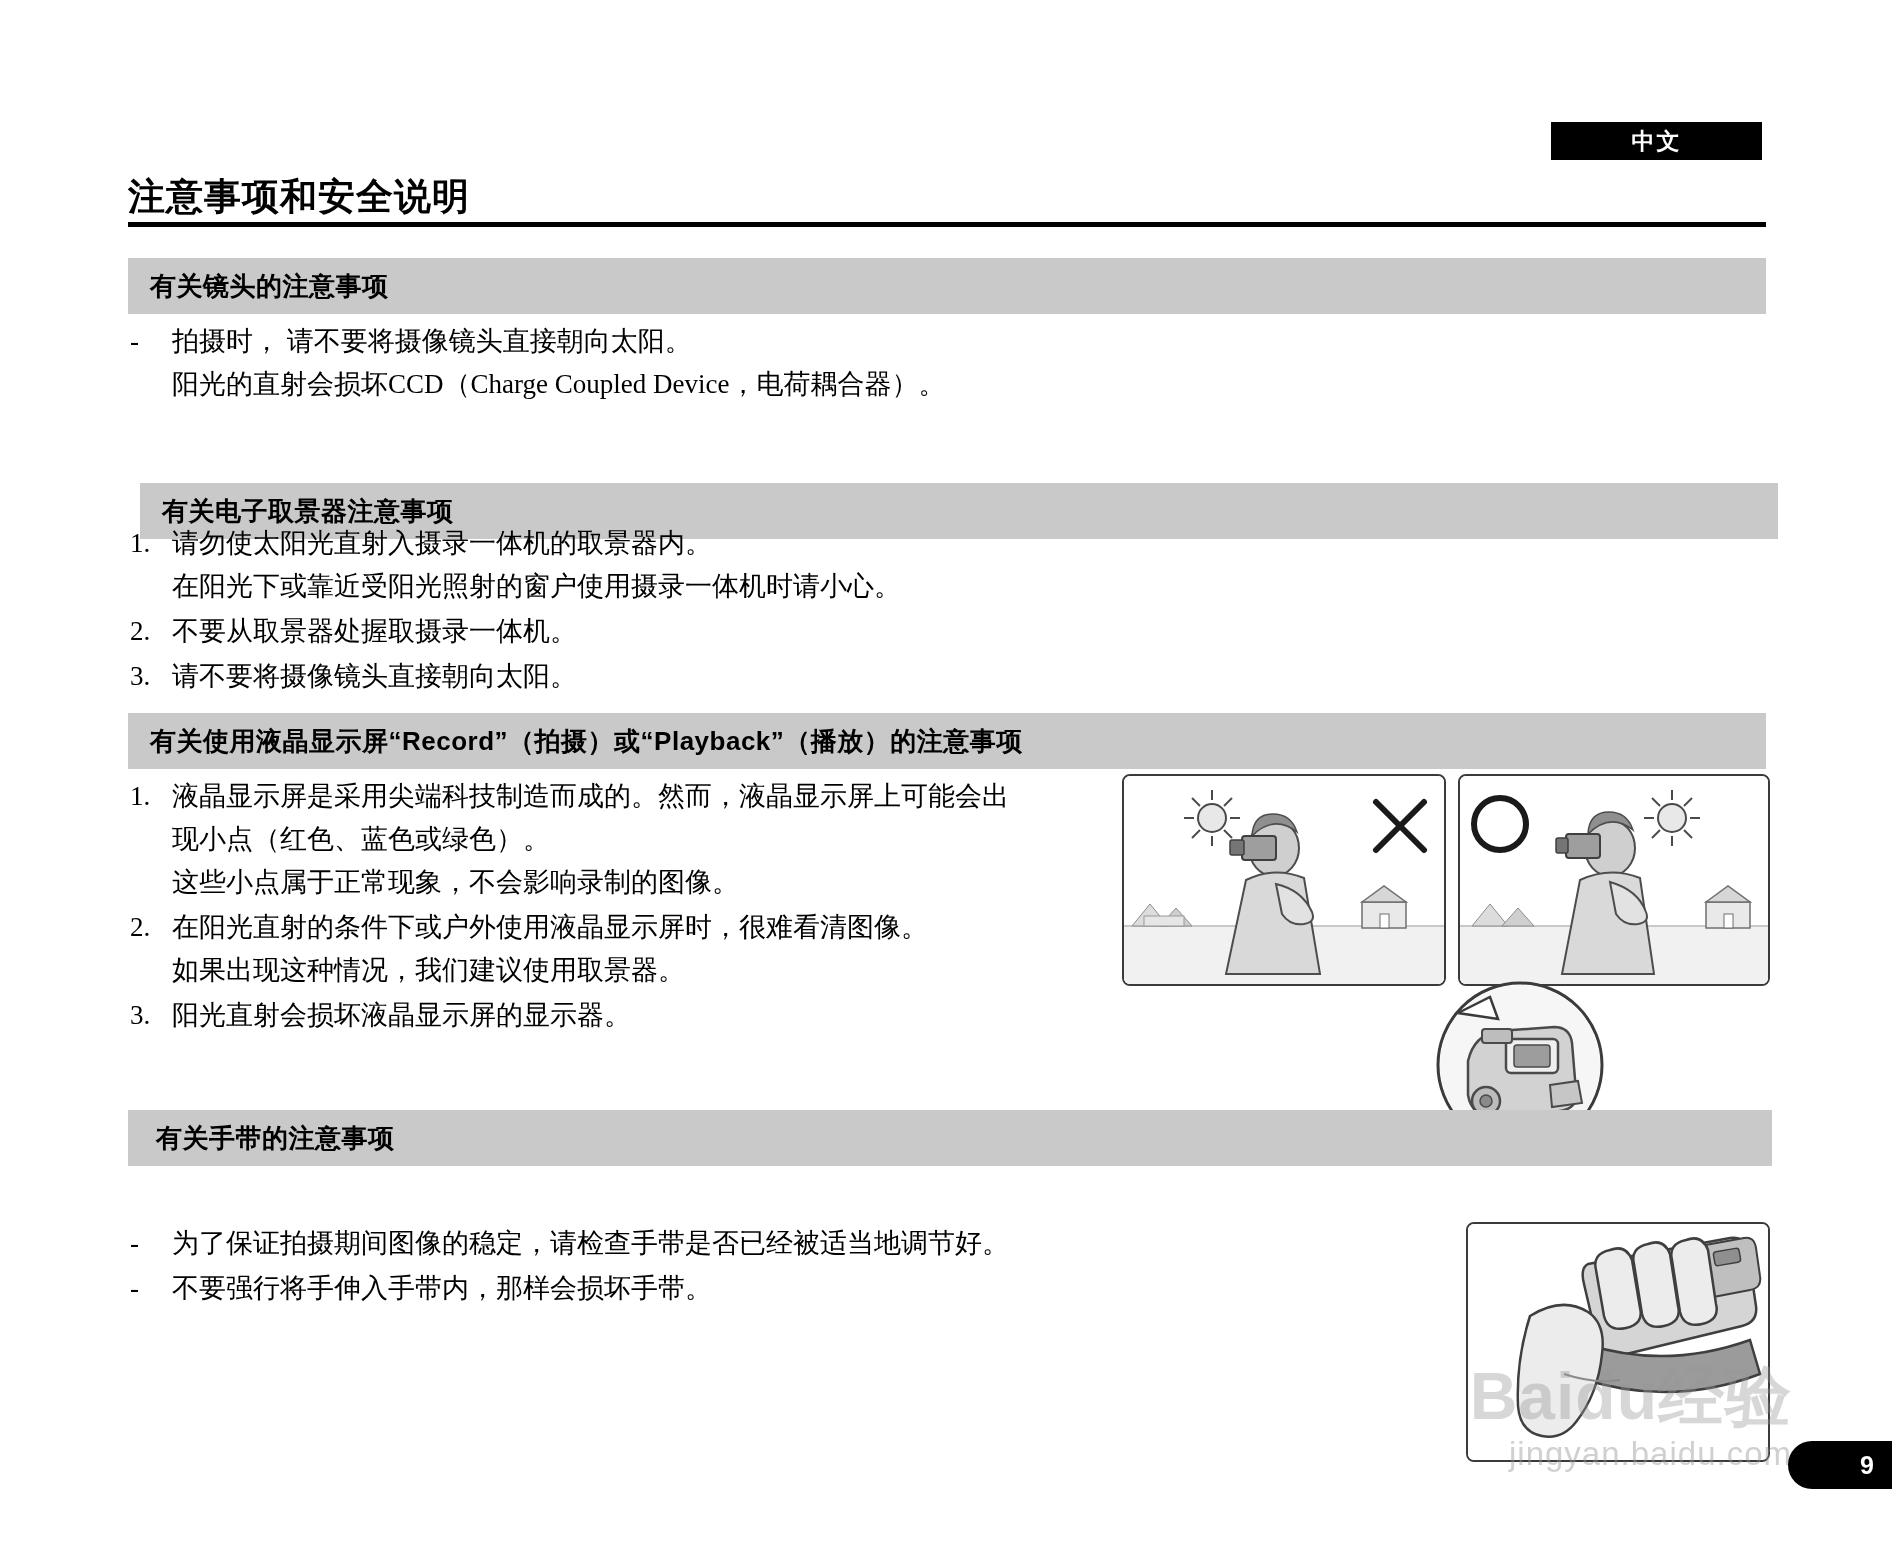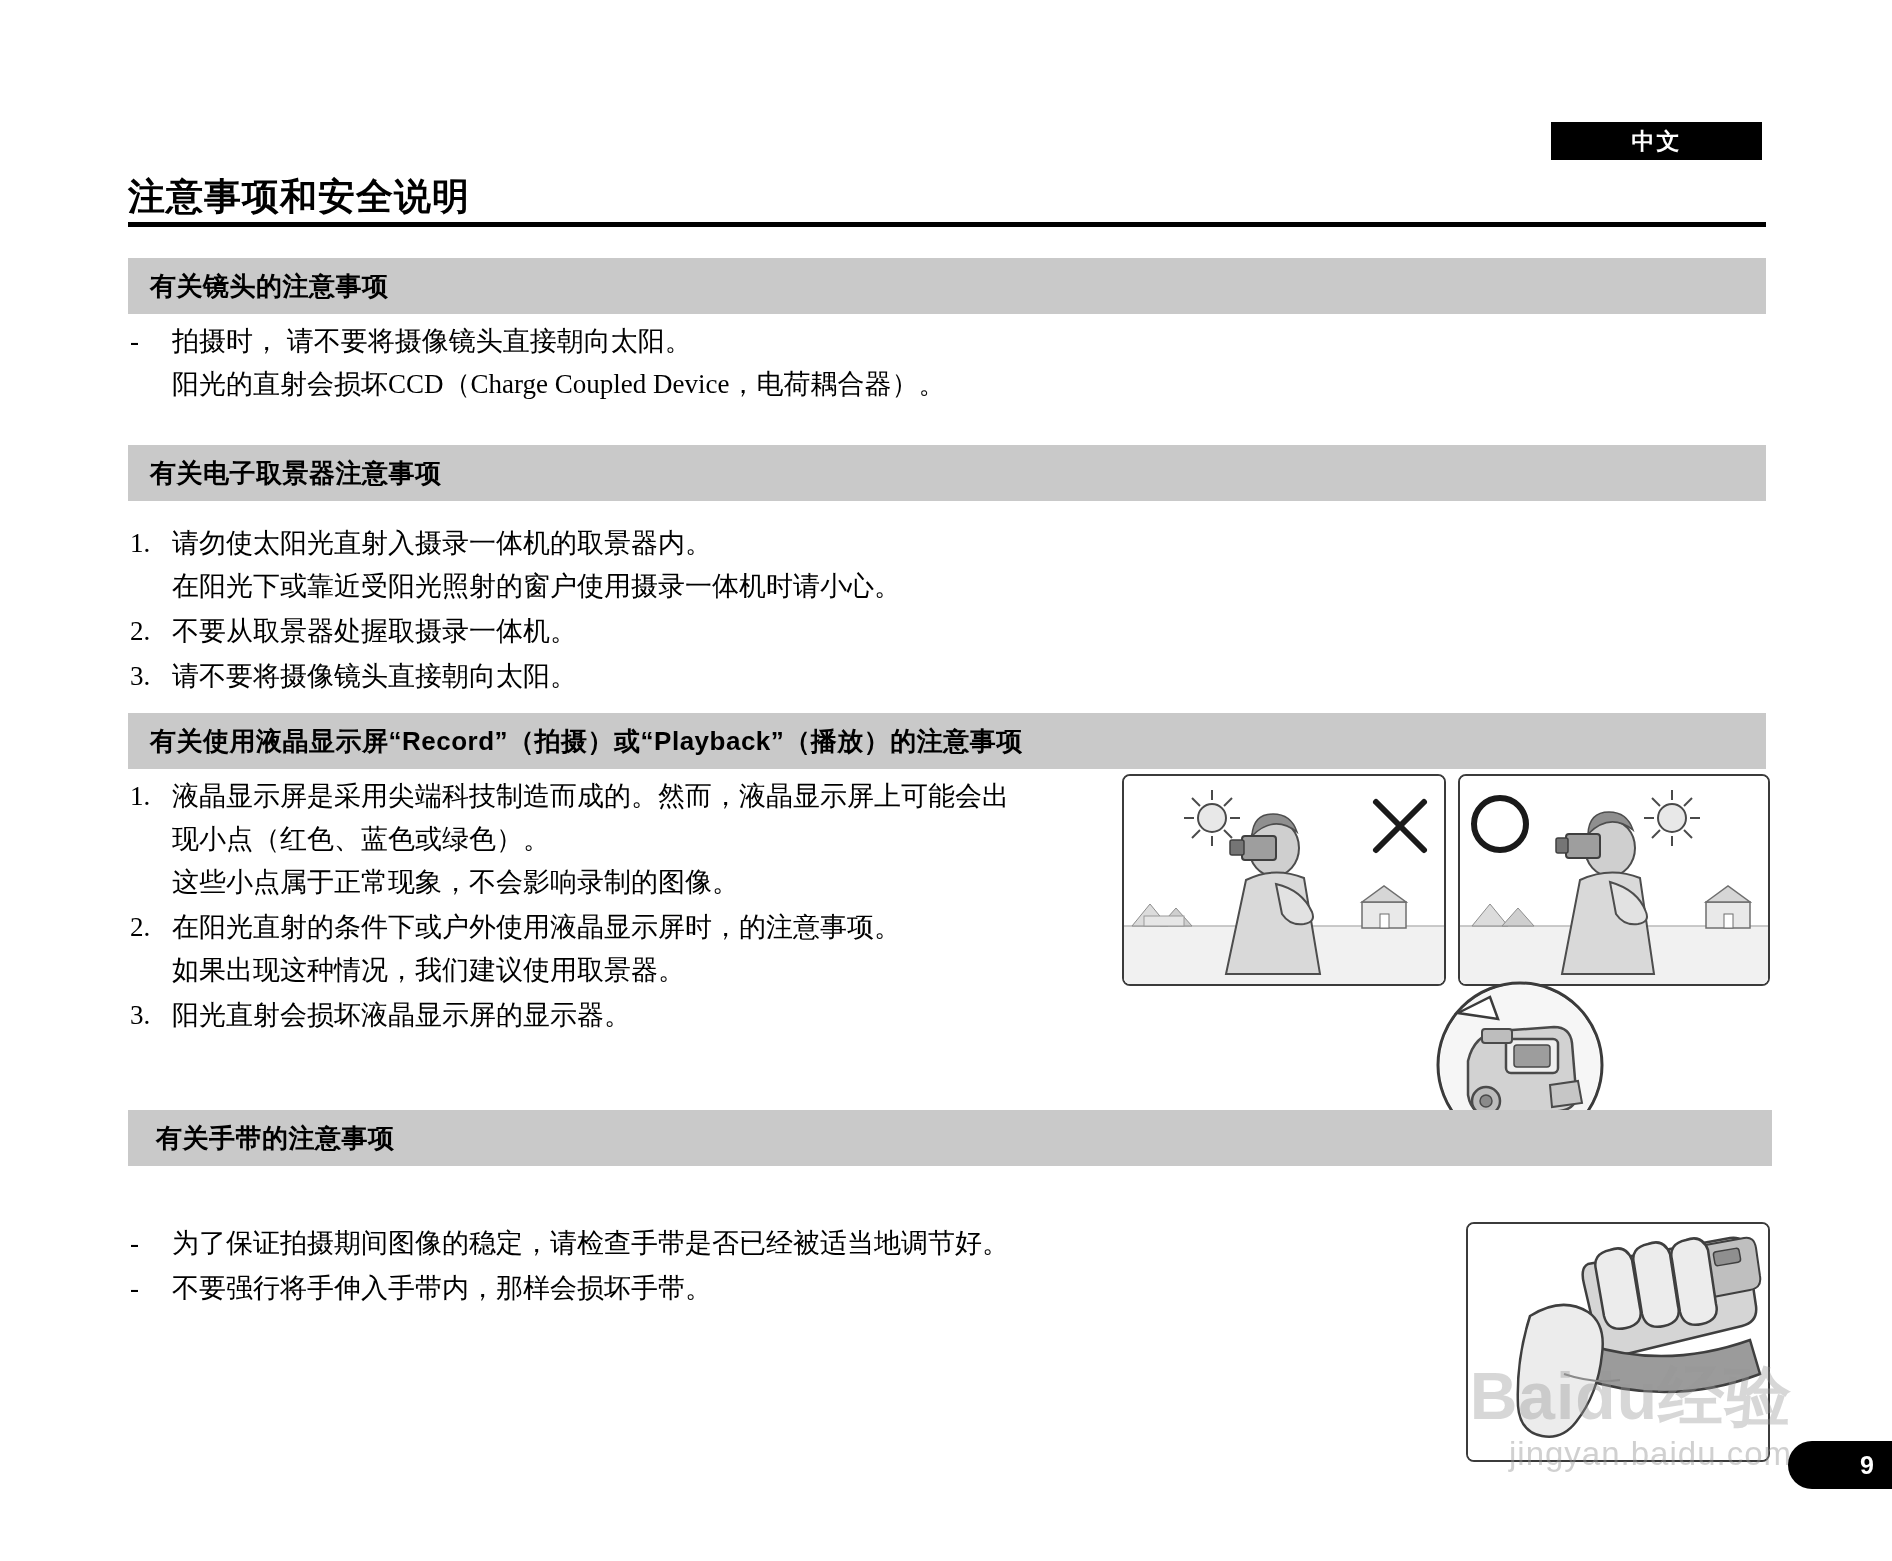--- a/index.html
+++ b/index.html
@@ -173,21 +173,21 @@
   <div class="text-block" style="top:320px; left:130px; width:1630px;">
     <div class="li">
       <span class="marker">-</span>
       <span class="li-body">
         <div class="line">拍摄时， 请不要将摄像镜头直接朝向太阳。</div>
         <div class="line">阳光的直射会损坏CCD（Charge Coupled Device，电荷耦合器）。</div>
       </span>
     </div>
   </div>
 
-  <div class="section-bar" style="top:445px;">
+  <div class="section-bar" style="top:483px;margin-left:12px;">
     <span class="bar-label">有关电子取景器注意事项</span>
   </div>
   <div class="text-block" style="top:522px; left:130px; width:1630px;">
     <div class="li">
       <span class="marker">1.</span>
       <span class="li-body">
         <div class="line">请勿使太阳光直射入摄录一体机的取景器内。</div>
         <div class="line">在阳光下或靠近受阳光照射的窗户使用摄录一体机时请小心。</div>
       </span>
     </div>
@@ -213,21 +213,21 @@
       <span class="marker">1.</span>
       <span class="li-body">
         <div class="line">液晶显示屏是采用尖端科技制造而成的。然而，液晶显示屏上可能会出</div>
         <div class="line">现小点（红色、蓝色或绿色）。</div>
         <div class="line"> 这些小点属于正常现象，不会影响录制的图像。</div>
       </span>
     </div>
     <div class="li">
       <span class="marker">2.</span>
       <span class="li-body">
-        <div class="line">在阳光直射的条件下或户外使用液晶显示屏时，的注意事项。</div>
+        <div class="line">在阳光直射的条件下或户外使用液晶显示屏时，很难看清图像。</div>
         <div class="line">如果出现这种情况，我们建议使用取景器。</div>
       </span>
     </div>
     <div class="li">
       <span class="marker">3.</span>
       <span class="li-body">
         <div class="line">阳光直射会损坏液晶显示屏的显示器。</div>
       </span>
     </div>
   </div>

